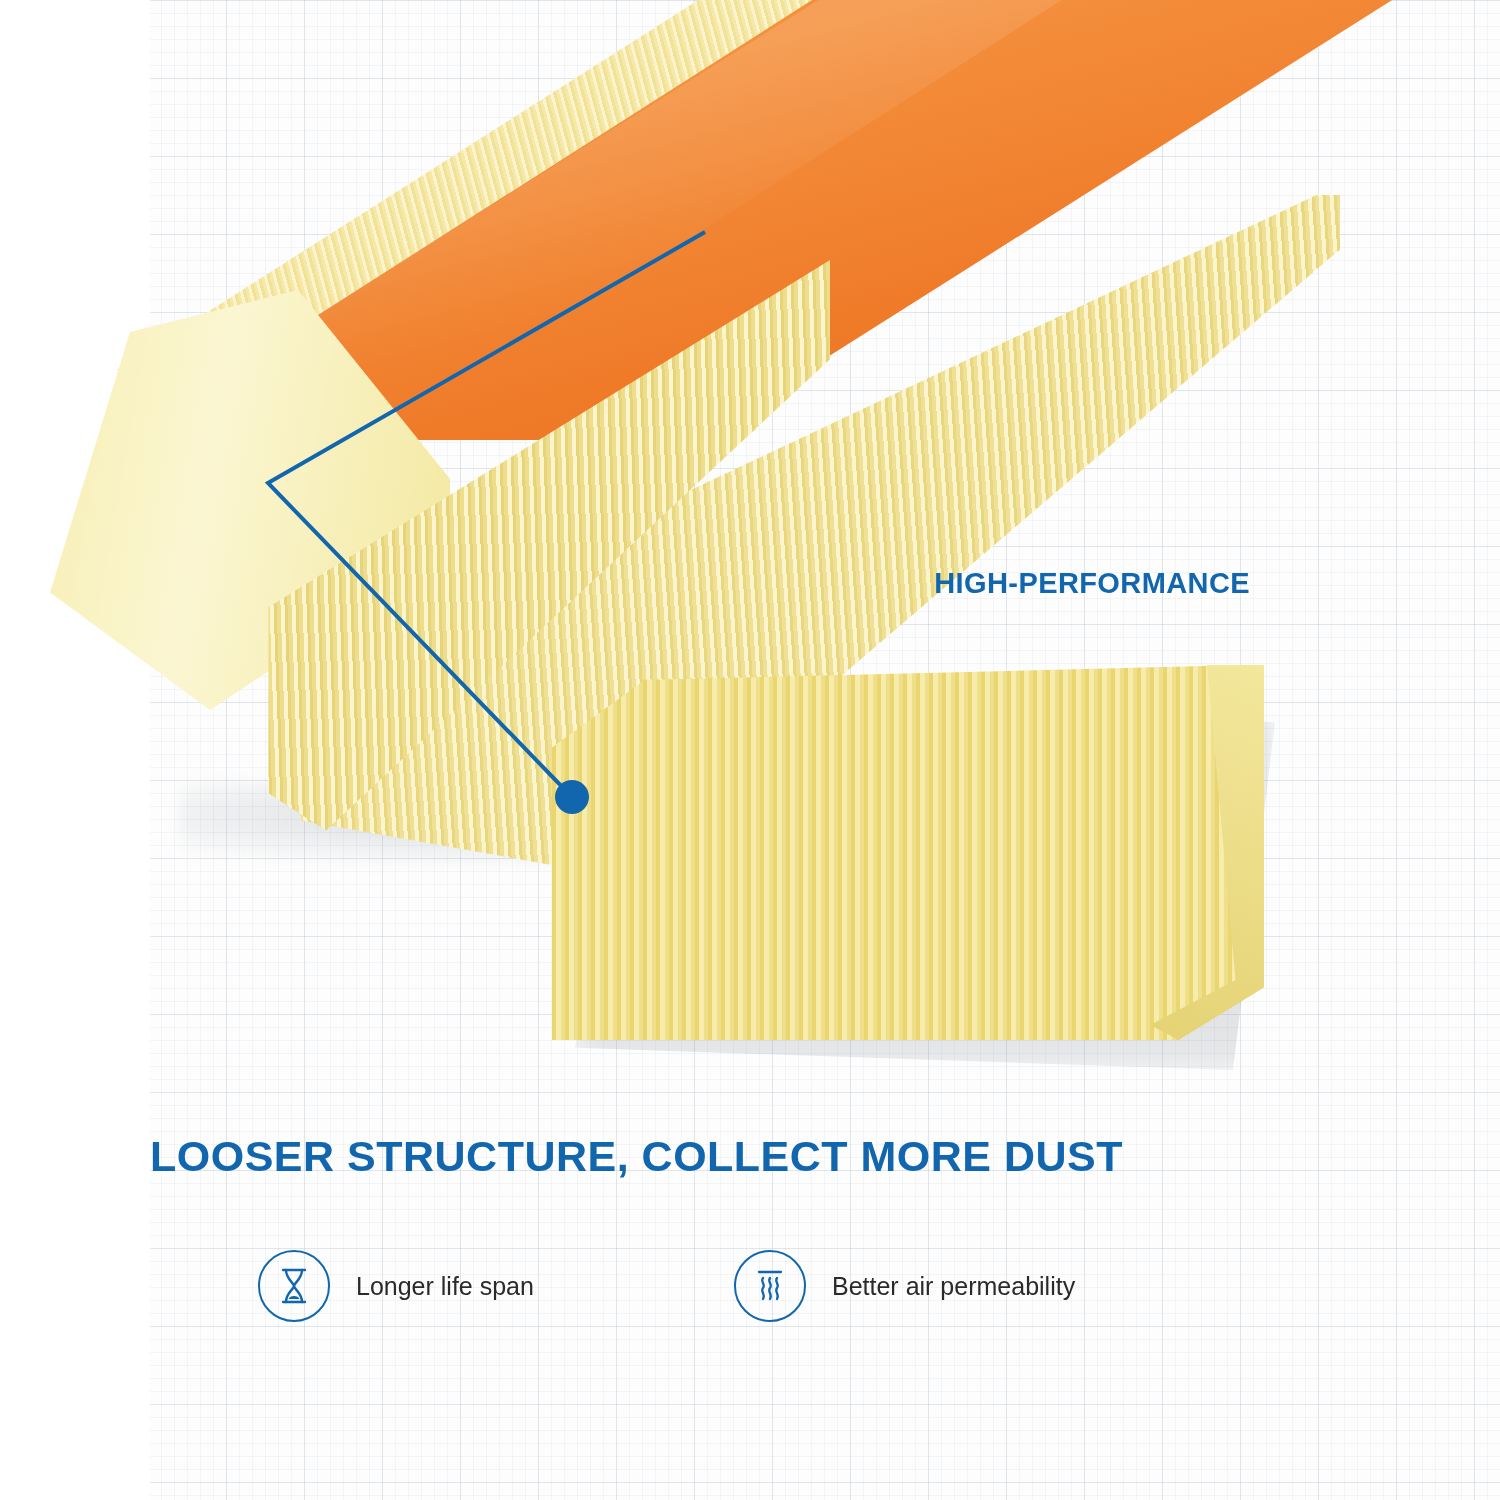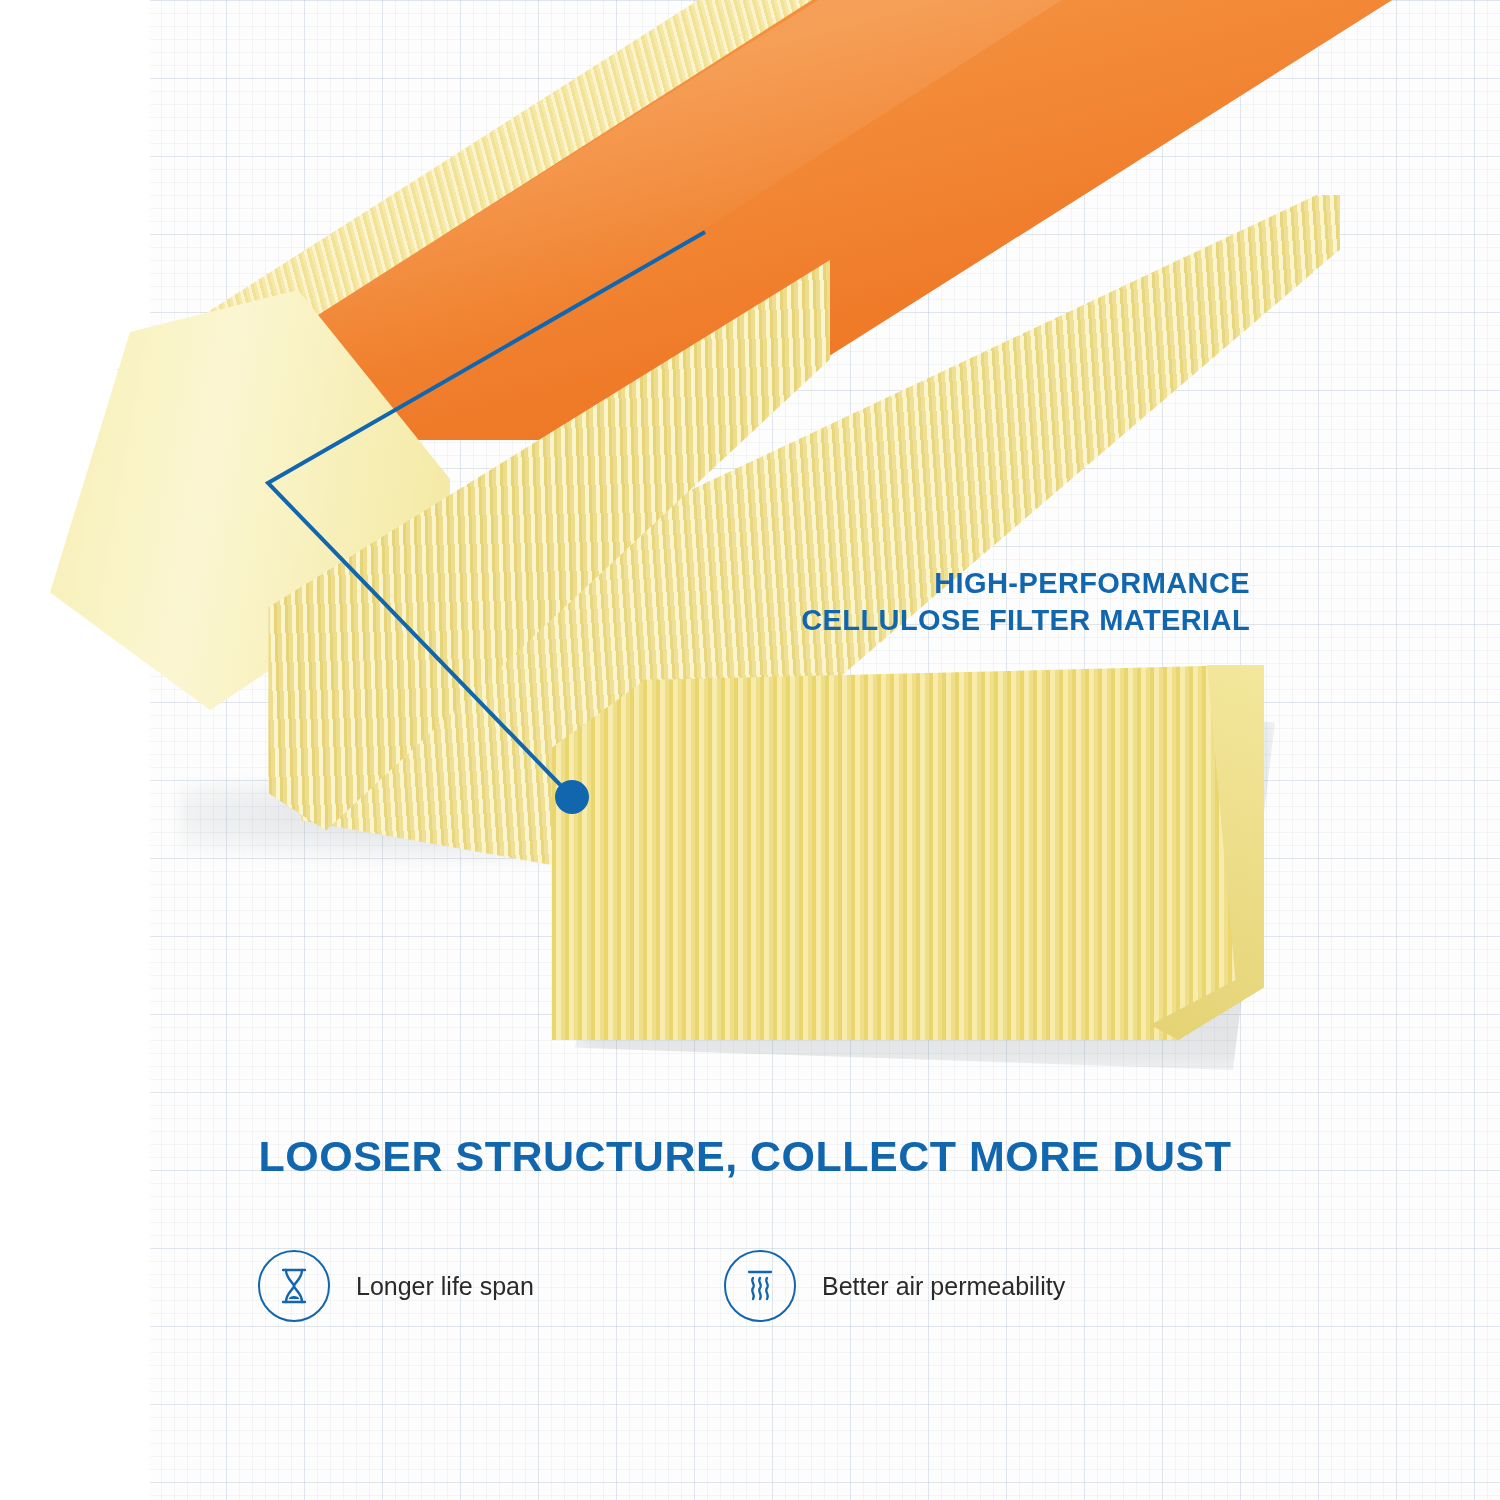--- a/index.html
+++ b/index.html
@@ -183,37 +183,36 @@
     font-weight: bold;
     font-size: 29px;
     line-height: 1.28;
     letter-spacing: 0.4px;
   }
   #headline-main {
     position: absolute;
     left: 150px;
     top: 1132px;
     width: 1190px;
-    text-align: center;
     color: #1266ae;
     font-weight: bold;
     font-size: 43px;
     letter-spacing: 0.5px;
   }
 
   
   #features {
     position: absolute;
     left: 258px;
     top: 1222px;
     width: 1000px;
     display: grid;
     grid-template-columns: 450px 450px;
     grid-template-rows: 128px 128px;
-    column-gap: 16px;
+    column-gap: 26px;
   }
   .feature {
     display: flex;
     align-items: center;
   }
   .feature .ring {
     width: 68px;
     height: 68px;
     border: 2.5px solid #1266ae;
     border-radius: 50%;
@@ -251,21 +250,20 @@
   <div id="swatch"></div>
   <div id="swatch-edge"></div>
 
   <svg id="callout-svg" viewBox="0 0 1500 1500">
     <polyline points="705,232 268,483 268,483 570,795" fill="none" stroke="#1266ae" stroke-width="4" stroke-linejoin="miter"></polyline>
     <circle cx="572" cy="797" r="17" fill="#1266ae"></circle>
   </svg>
 
   <div id="headline-sub">
     <div>HIGH-PERFORMANCE</div>
-    <div>CELLULOSE FILTER MATERIAL</div>
   </div>
 
   <div id="headline-main">LOOSER STRUCTURE, COLLECT MORE DUST</div>
 
   <div id="features">
 
     <div class="feature">
       <div class="ring">
         <svg width="34" height="38" viewBox="0 0 34 38" fill="none" stroke="#1266ae" stroke-width="2.4" stroke-linecap="round" stroke-linejoin="round">
           <line x1="6" y1="3" x2="28" y2="3"></line>

